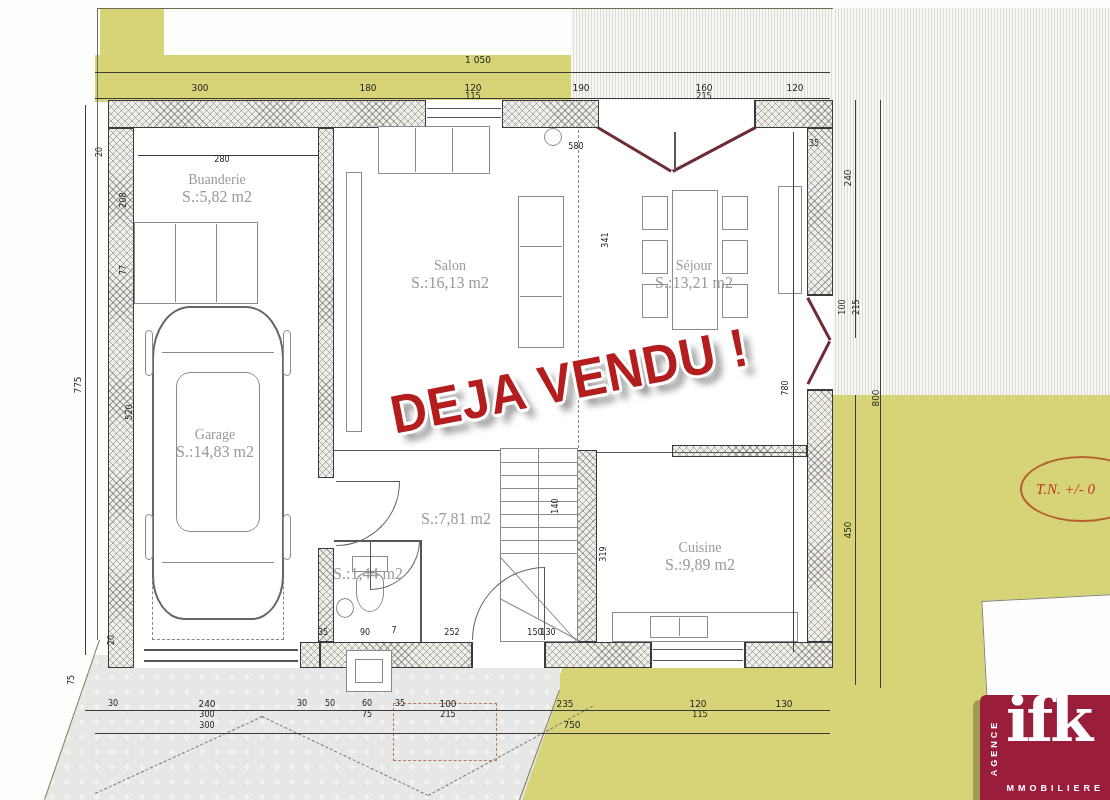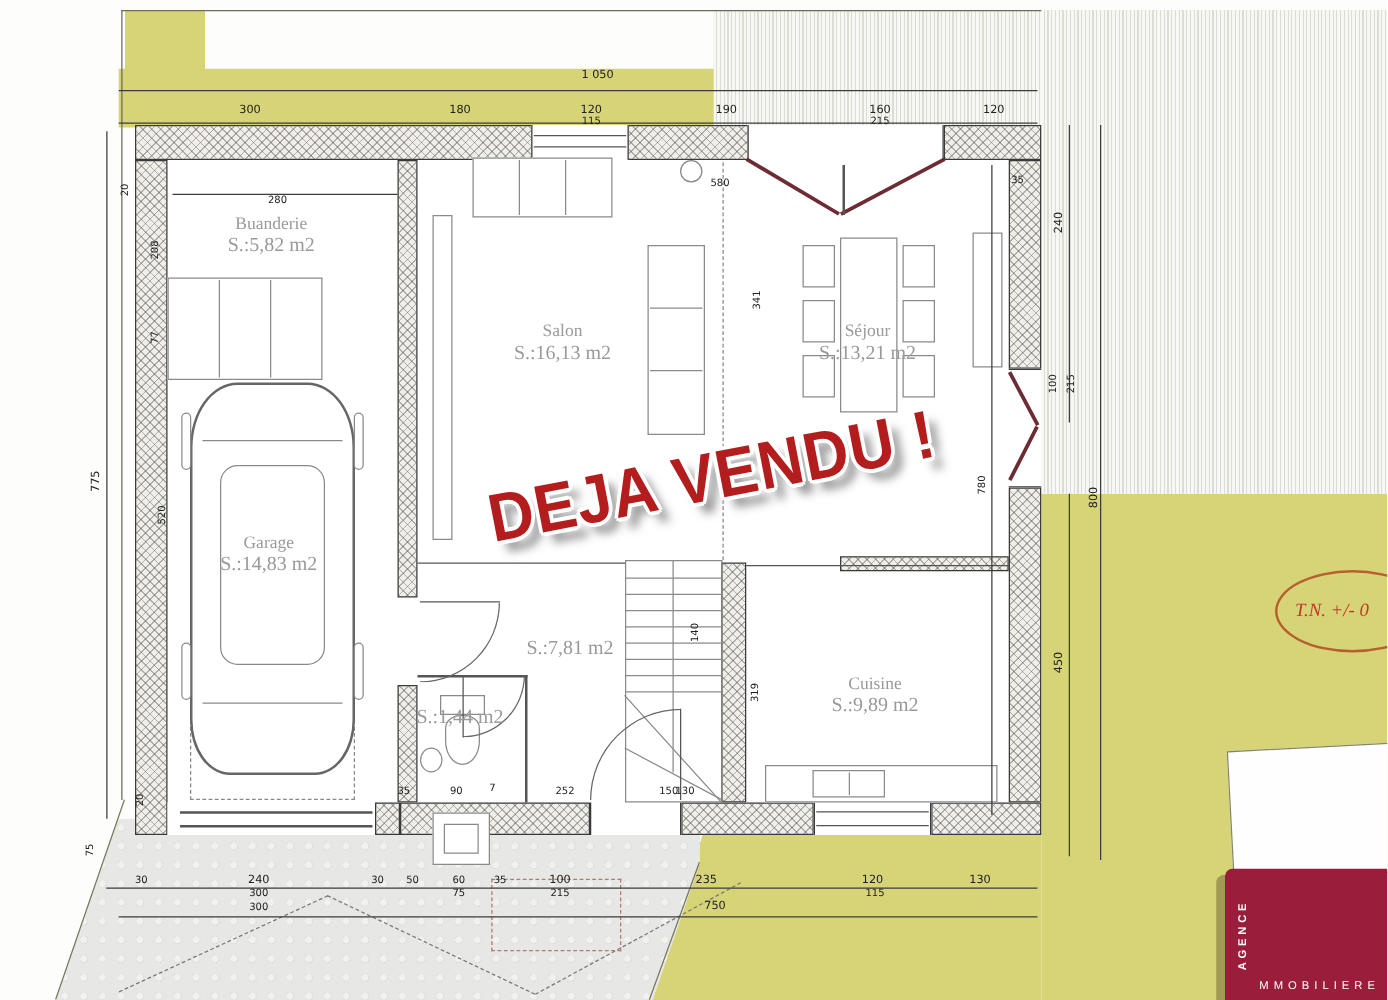--- a/index.html
+++ b/index.html
@@ -59,21 +59,21 @@
 
   #logo { position:absolute; left:980px; top:695px; width:130px; height:105px;
     background:#9a1e3c; border-radius:6px 0 0 0;
     box-shadow:-7px 5px 0 rgba(95,85,35,.45); z-index:35; }
   #logo .agence { position:absolute; left:-26px; top:48px; width:80px; text-align:center;
     transform:rotate(-90deg); color:#fff; font-size:9px; letter-spacing:3px;
     font-family:"Liberation Sans", sans-serif; font-weight:bold; }
   #logo .ifk { position:absolute; left:26px; top:-12px; color:#fff; font-size:62px;
     font-family:"DejaVu Serif", serif; font-weight:bold; letter-spacing:-3px; }
   #logo .immo { position:absolute; right:6px; bottom:7px; color:#fff; font-size:9px;
-    letter-spacing:4px; font-family:"Liberation Sans", sans-serif; font-weight:normal; }
+    letter-spacing:4px; font-family:"Liberation Sans", sans-serif; font-weight:bold; }
 </style>
 </head>
 <body>
 
 <div id="canvas">
 
   <div class="garden" style="left:100px;top:8px;width:64px;height:48px;"></div>
   <div class="garden" style="left:95px;top:55px;width:476px;height:47px;"></div>
   <div class="garden" style="left:833px;top:395px;width:277px;height:405px;"></div>
   <div class="garden" style="left:437px;top:668px;width:396px;height:132px;clip-path:polygon(125px 0,396px 0,396px 132px,85px 132px);"></div>
@@ -292,18 +292,19 @@
   </div>
 
   <div id="neighbor"></div>
 
   <div id="tn-badge">
     <span>T.N. +/- 0</span>
   </div>
 
   <div id="logo">
     <span class="agence">AGENCE</span>
+    <span class="ifk">ifk</span>
     <span class="immo">MMOBILIERE</span>
   </div>
 
   <div id="stamp">DEJA VENDU !</div>
 
 </div>
 
 </body></html>

